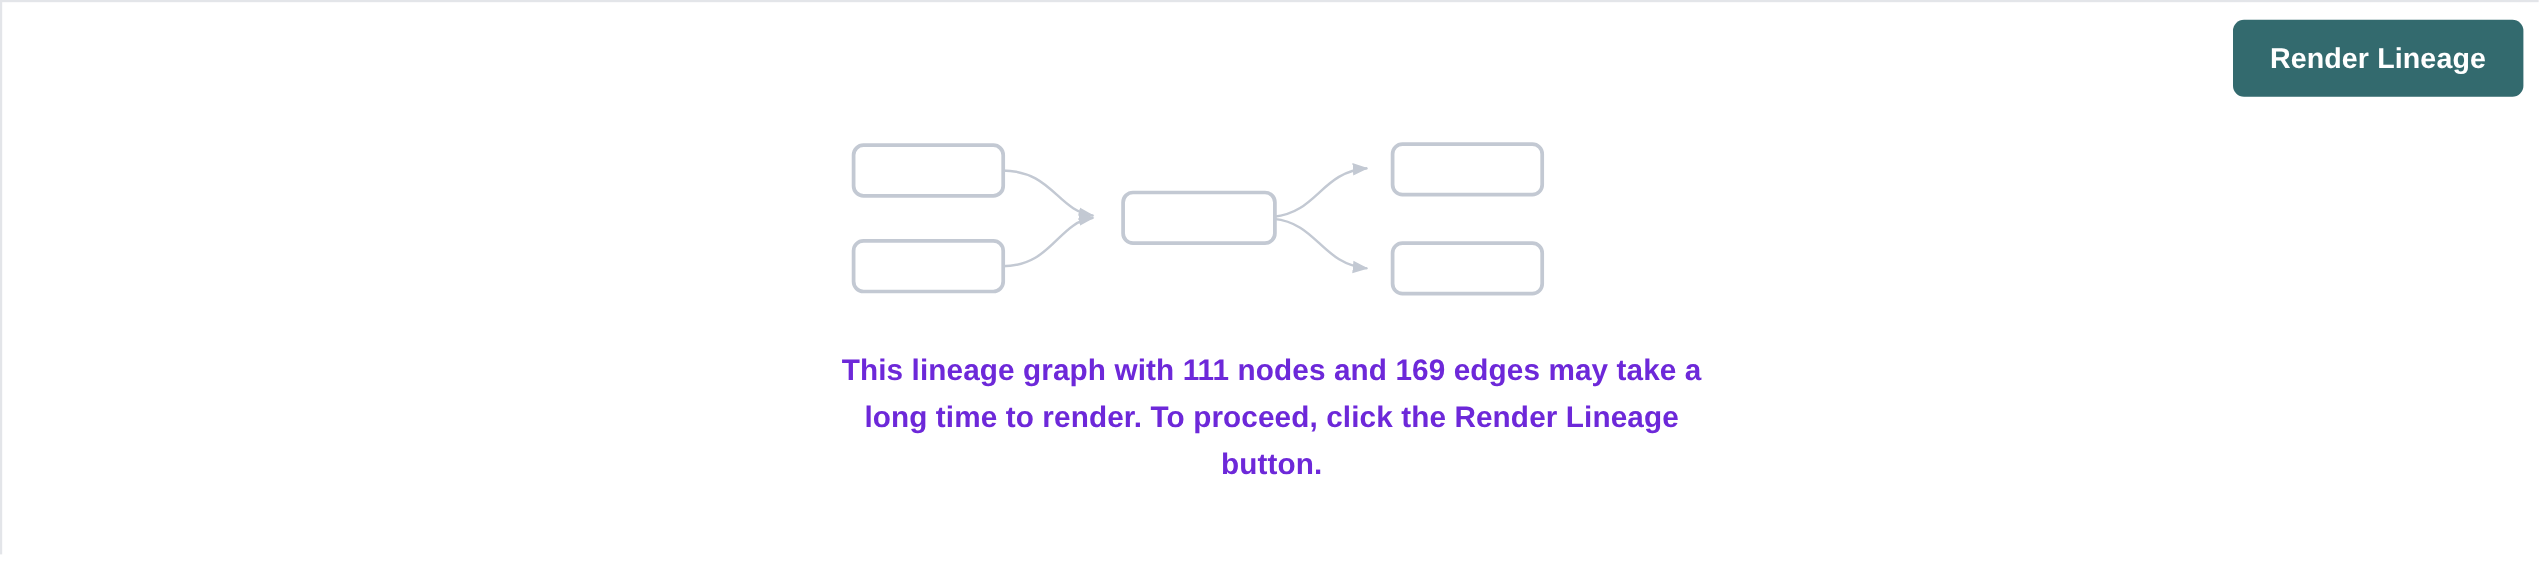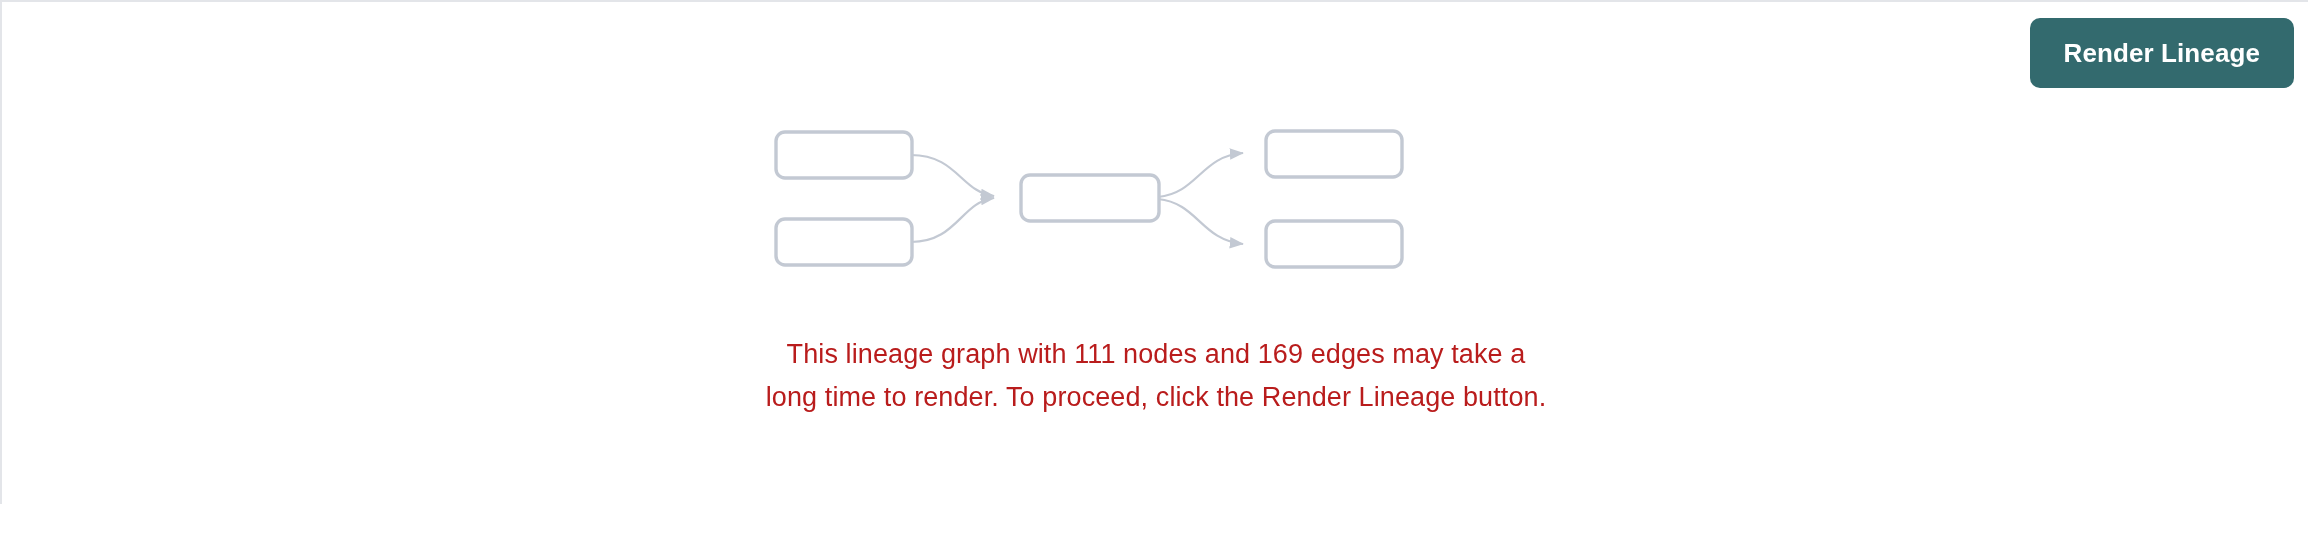--- a/index.html
+++ b/index.html
@@ -64,26 +64,26 @@
     flex-direction: column;
     align-items: center;
   }
   .placeholder-graphic {
     display: block;
     width: 790px;
     height: 175px;
   }
   .empty-message {
     width: 790px;
-    margin-top: 38px;
+    margin-top: 20px;
     text-align: center;
-    color: #b91c1c;
+    color: #6d28d9;
     font-family: "Liberation Sans", sans-serif;
     font-size: 27px;
-    font-weight: normal;
+    font-weight: bold;
     line-height: 43px;
     letter-spacing: 0.1px;
   }
 </style>
 </head>
 <body>
 
 <div class="lineage-panel">
 
   <div class="toolbar">

